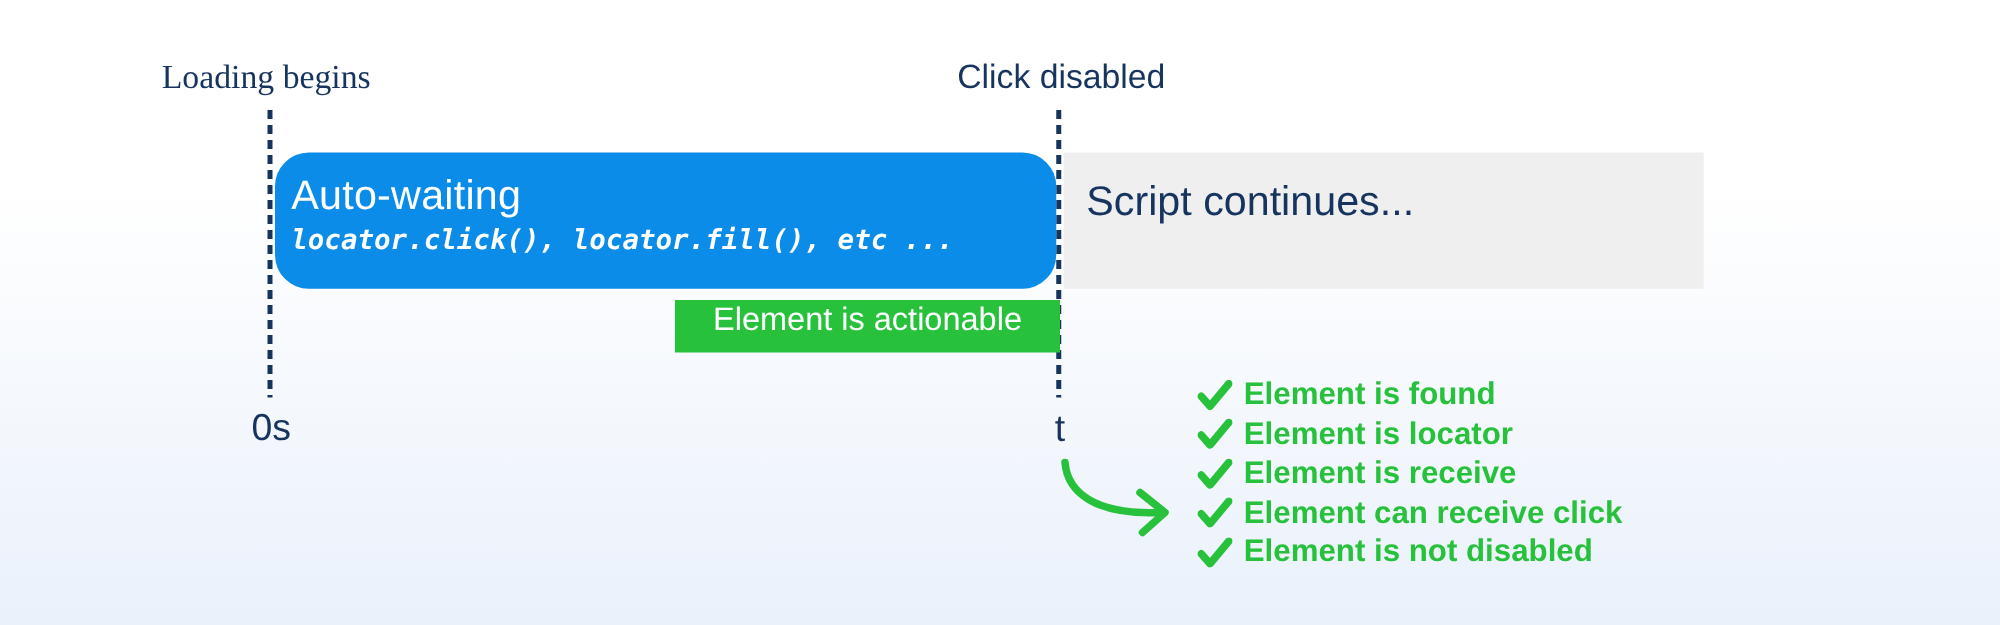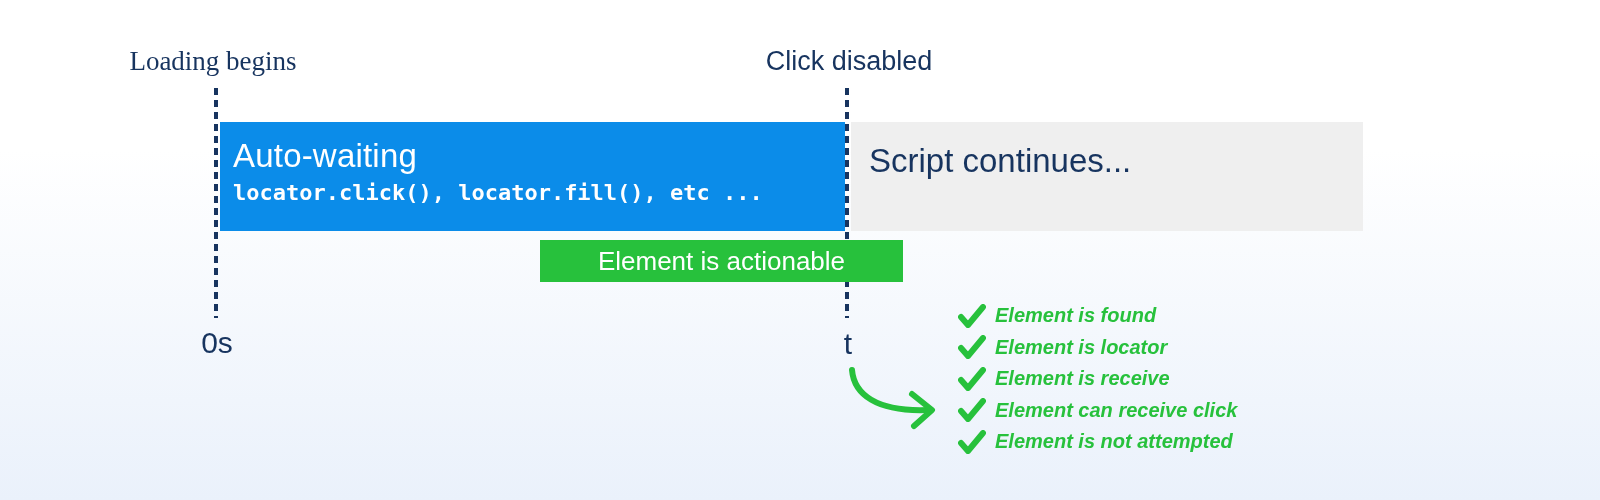--- a/index.html
+++ b/index.html
@@ -51,55 +51,57 @@
     position: absolute;
     top: 122px;
     height: 109px;
   }
   .bar.auto-wait {
     left: 220px;
     width: 625px;
     background: var(--blue);
     color: var(--white);
     padding: 16px 0 0 13px;
+    border-radius: 27px;
   }
   .bar.auto-wait .bar-title {
     font-size: 33px;
     font-weight: 500;
     line-height: 1.1;
     letter-spacing: 0.2px;
   }
   .bar.auto-wait .bar-code {
     margin-top: 6px;
     font-family: "DejaVu Sans Mono", "Liberation Mono", monospace;
     font-size: 22px;
     font-weight: 600;
     white-space: nowrap;
+    font-style: italic;
   }
   .bar.script {
     left: 851px;
     width: 512px;
     background: var(--gray);
     color: var(--navy);
     padding: 20px 0 0 18px;
     font-size: 33px;
     font-weight: 400;
   }
   .badge {
     position: absolute;
     left: 540px;
     top: 240px;
-    width: 363px;
+    width: 308px;
     height: 42px;
     background: var(--green);
     color: var(--white);
     font-size: 26px;
     font-weight: 400;
     display: flex;
-    align-items: center;
+    align-items: flex-start;
     justify-content: center;
     white-space: nowrap;
   }
   .tick-label {
     position: absolute;
     transform: translateX(-50%);
     font-size: 30px;
     font-weight: 500;
     color: var(--navy);
   }
@@ -123,24 +125,23 @@
     gap: 9px;
   }
   .check-icon {
     color: var(--green);
     flex: 0 0 auto;
     display: flex;
     align-items: center;
   }
   .check-text {
     color: var(--green);
-    font-size: 20px;
+    font-size: 25px;
     font-weight: 700;
     white-space: nowrap;
-    font-style: italic;
   }
 </style>
 </head>
 <body>
 
 <div class="stage">
 
   <div class="event-label left">Loading begins</div>
   <div class="event-label right">Click disabled</div>
 
@@ -200,17 +201,17 @@
           </svg>
       </span>
       <span class="check-text">Element can receive click</span>
     </div>
     <div class="check-row">
       <span class="check-icon">
         <svg width="28" height="24" viewBox="0 0 28 24">
             <path d="M 3 13 L 10 21 L 25 3" fill="none" stroke="currentColor" stroke-width="6" stroke-linecap="round" stroke-linejoin="round"></path>
           </svg>
       </span>
-      <span class="check-text">Element is not attempted</span>
+      <span class="check-text">Element is not disabled</span>
     </div>
   </div>
 
 </div>
 
 </body></html>

